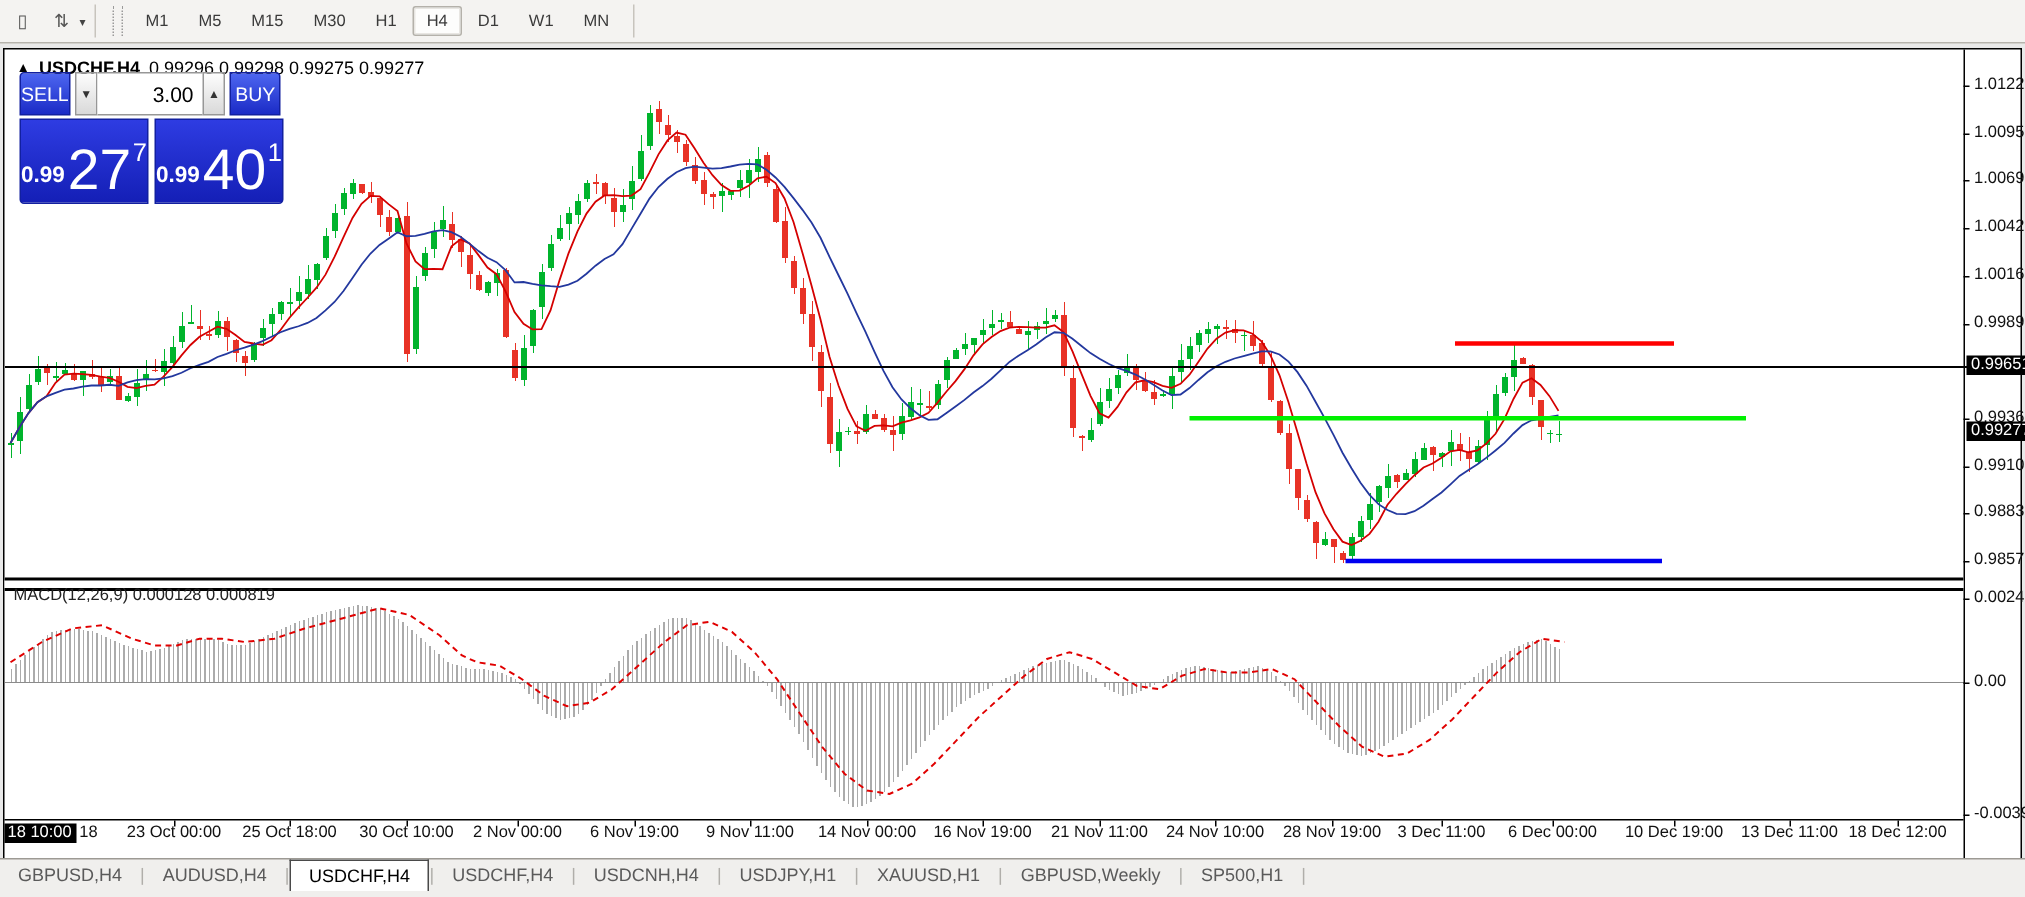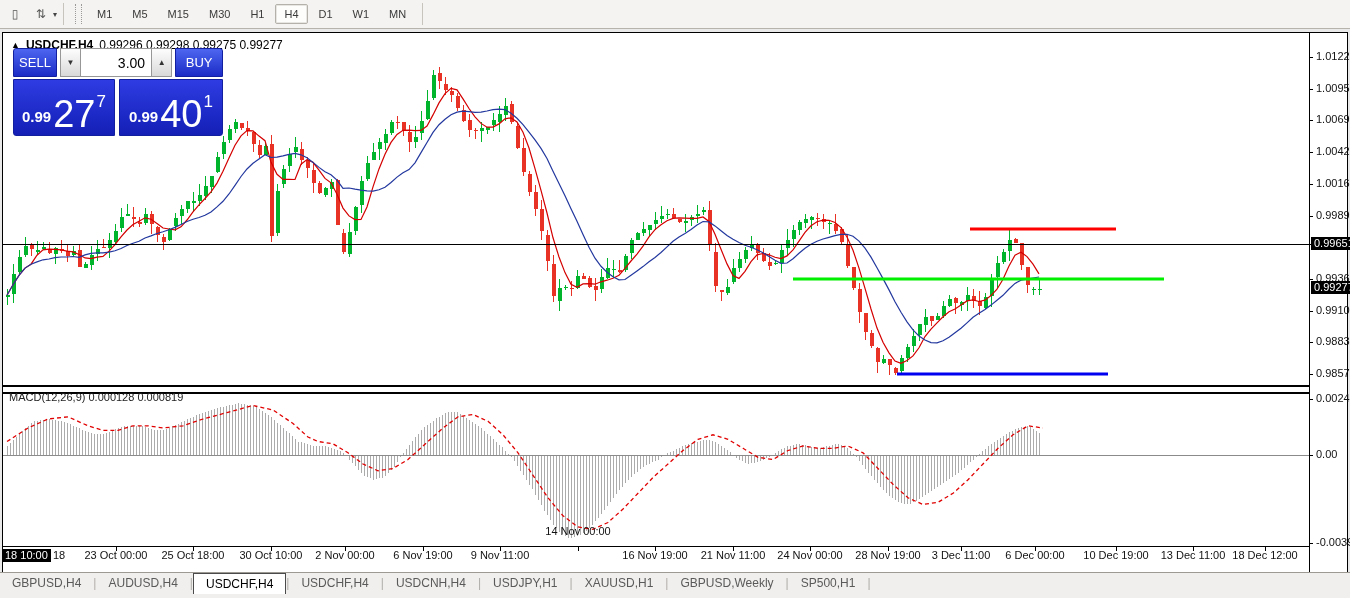--- a/index.html
+++ b/index.html
@@ -22,21 +22,21 @@
   .axis-tick{position:absolute;width:4px;height:1px;background:#000;}
   .axis-box{position:absolute;background:#000;color:#fff;font-size:11px;padding:0 3px 1px 3px;white-space:nowrap;}
   .time-label{position:absolute;font-size:11px;color:#111;white-space:nowrap;transform:translateX(-50%);}
   .time-label.boxed{background:#000;color:#fff;transform:none;padding:0 3px 1px 2px;}
   .time-tick{position:absolute;width:1px;height:4px;background:#000;}
   .chart-header{position:absolute;left:8px;top:5px;font-size:12px;color:#000;display:flex;align-items:center;gap:6px;}
   .chart-header .arr{font-size:9px;}
   .macd-label{position:absolute;left:6px;font-size:11px;color:#222;}
   svg{position:absolute;left:0;top:0;}
   
-  .trade-panel{position:absolute;left:10px;top:15px;width:210px;}
+  .trade-panel{position:absolute;left:10px;top:15px;width:174px;}
   .tp-row1{display:flex;height:29px;}
   .btn-blue{background:linear-gradient(#4d66f0,#1b2bc6);color:#fff;display:flex;align-items:center;justify-content:center;
             font-size:13px;border:1px solid #1220a0;}
   .sell-btn{width:44px;border-radius:3px 0 0 0;}
   .buy-btn{width:48px;margin-left:3px;border-radius:0 3px 0 0;}
   .spin-btn{width:20px;background:linear-gradient(#fdfdfd,#d9d9d9);border:1px solid #979797;color:#333;
             display:flex;align-items:center;justify-content:center;font-size:8px;}
   .vol-input{width:62px;border:1px solid #979797;border-left:none;border-right:none;font-size:14px;
              text-align:right;padding-right:6px;font-family:"Liberation Sans",sans-serif;color:#000;}
   .tp-row2{display:flex;margin-top:2px;height:57px;}
@@ -854,27 +854,27 @@
       <div class="time-label" style="left:190px;top:516px;">25 Oct 18:00</div>
       <div class="time-tick" style="left:190px;top:514px;"></div>
       <div class="time-label" style="left:268px;top:516px;">30 Oct 10:00</div>
       <div class="time-tick" style="left:268px;top:514px;"></div>
       <div class="time-label" style="left:342px;top:516px;">2 Nov 00:00</div>
       <div class="time-tick" style="left:342px;top:514px;"></div>
       <div class="time-label" style="left:420px;top:516px;">6 Nov 19:00</div>
       <div class="time-tick" style="left:420px;top:514px;"></div>
       <div class="time-label" style="left:497px;top:516px;">9 Nov 11:00</div>
       <div class="time-tick" style="left:497px;top:514px;"></div>
-      <div class="time-label" style="left:575px;top:492px;">14 Nov 00:00</div>
+      <div class="time-label" style="left:575px;top:516px;">14 Nov 00:00</div>
       <div class="time-tick" style="left:575px;top:514px;"></div>
       <div class="time-label" style="left:652px;top:516px;">16 Nov 19:00</div>
       <div class="time-tick" style="left:652px;top:514px;"></div>
       <div class="time-label" style="left:730px;top:516px;">21 Nov 11:00</div>
       <div class="time-tick" style="left:730px;top:514px;"></div>
-      <div class="time-label" style="left:807px;top:516px;">24 Nov 00:00</div>
+      <div class="time-label" style="left:807px;top:516px;">24 Nov 10:00</div>
       <div class="time-tick" style="left:807px;top:514px;"></div>
       <div class="time-label" style="left:885px;top:516px;">28 Nov 19:00</div>
       <div class="time-tick" style="left:885px;top:514px;"></div>
       <div class="time-label" style="left:958px;top:516px;">3 Dec 11:00</div>
       <div class="time-tick" style="left:958px;top:514px;"></div>
       <div class="time-label" style="left:1032px;top:516px;">6 Dec 00:00</div>
       <div class="time-tick" style="left:1032px;top:514px;"></div>
       <div class="time-label" style="left:1113px;top:516px;">10 Dec 19:00</div>
       <div class="time-tick" style="left:1113px;top:514px;"></div>
       <div class="time-label" style="left:1190px;top:516px;">13 Dec 11:00</div>

